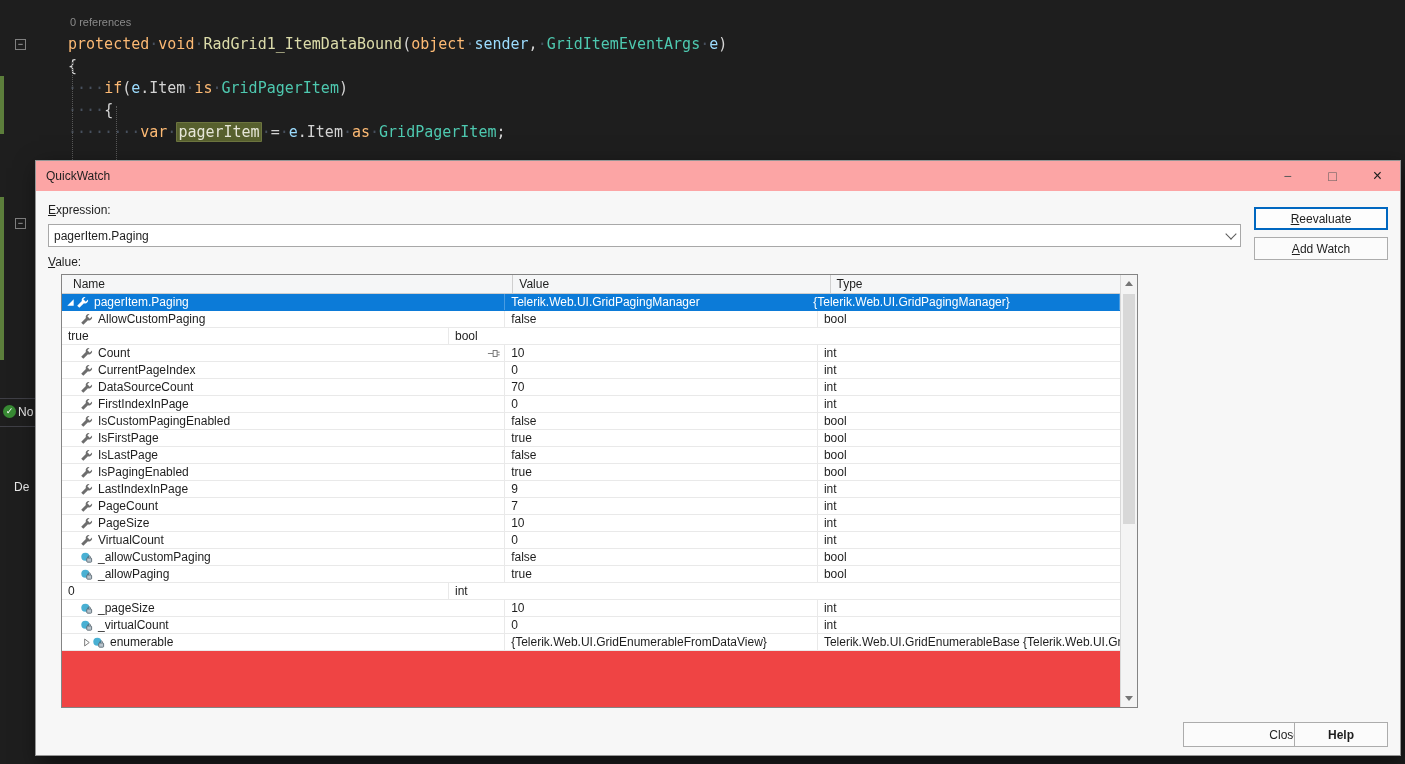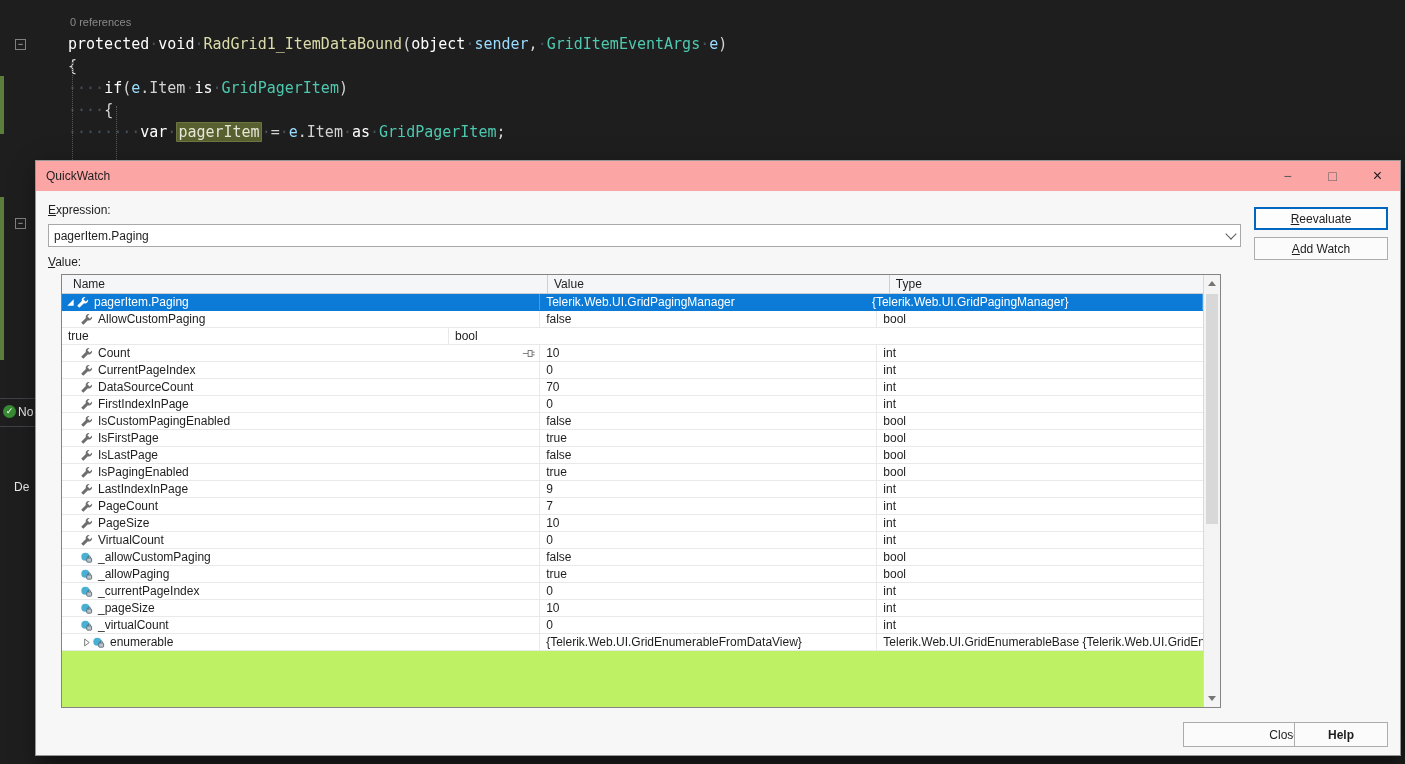--- a/index.html
+++ b/index.html
@@ -5,21 +5,21 @@
   html,body{margin:0;padding:0;background:#141414;}
   .screen{position:relative;width:1405px;height:764px;background:#1E1E1E;overflow:hidden;
           font-family:"Liberation Sans",sans-serif;}
 
   
   .editor{position:absolute;inset:0;}
   .code-line{position:absolute;left:68px;height:22px;line-height:22px;white-space:pre;
              font-family:"DejaVu Sans Mono",monospace;font-size:15px;}
   .codelens{position:absolute;left:70px;top:16px;font-size:11px;color:#8A8A8A;
             font-family:"Liberation Sans",sans-serif;}
-  .tk-kw{color:#ffffff}.tk-ty{color:#4EC9B0}.tk-me{color:#DCDCAA}
+  .tk-kw{color:#fdba74}.tk-ty{color:#4EC9B0}.tk-me{color:#DCDCAA}
   .tk-pa{color:#9CDCFE}.tk-pl{color:#D4D4D4}.tk-ws{color:#47505E}
   .tk-hi{color:#E6E6D8;background:#57602E;border:1px solid #6d7540;padding:0 1px;border-radius:1px;}
   .indent-guide{position:absolute;width:0;border-left:1px dotted #585858;}
   .fold-box{position:absolute;width:11px;height:11px;border:1px solid #808080;background:#1E1E1E;
             color:#C8C8C8;font-size:9px;line-height:9px;text-align:center;box-sizing:border-box;}
   .change-bar{position:absolute;left:0;width:4px;background:#5C7E3B;}
   .strip-line{position:absolute;left:0;width:35px;height:1px;background:#3F3F46;}
   .check-badge{position:absolute;left:3px;top:405px;width:13px;height:13px;border-radius:50%;
                background:#388A34;color:#fff;font-size:9px;line-height:13px;text-align:center;}
   .strip-text{position:absolute;color:#E8E8E8;font-size:12px;}
@@ -48,21 +48,21 @@
   .btn{position:absolute;background:#FBFBFB;border:1px solid #ACACAC;box-sizing:border-box;
        font-size:12px;color:#1E1E1E;text-align:center;font-family:"Liberation Sans",sans-serif;padding:0;}
   .btn span{display:block;width:100%;}
   .btn-reevaluate{left:1218px;top:46px;width:134px;height:23px;border:1px solid #0067C0;
                   box-shadow:inset 0 0 0 1px #0067C0;background:#FDFDFD;}
   .btn-addwatch{left:1218px;top:76px;width:134px;height:23px;}
   .btn-close{left:1147px;top:561px;width:118px;height:25px;text-align:right;}
   .btn-help{left:1258px;top:561px;width:94px;height:25px;font-weight:bold;}
 
   
-  .grid{position:absolute;left:25px;top:113px;width:1160px;height:434px;background:#bef264;
+  .grid{position:absolute;left:25px;top:113px;width:1077px;height:434px;background:#ef4444;
         border:1px solid #848484;box-sizing:border-box;overflow:hidden;}
   .grid-header{display:flex;height:19px;background:#F5F6F7;border-bottom:1px solid #CFCFCF;box-sizing:border-box;}
   .hcell{box-sizing:border-box;border-right:1px solid #CFCFCF;line-height:18px;font-size:12px;color:#1E1E1E;}
   .hcell.h-name{width:550px;padding-left:11px;}
   .hcell.h-value{width:387px;padding-left:6px;}
   .hcell.h-type{width:374px;padding-left:6px;border-right:none;}
   .grid-body{position:absolute;left:0;top:19px;right:17px;bottom:0;}
   .grid-row{display:flex;height:17px;box-sizing:border-box;border-bottom:1px solid #E9E9E9;background:#fff;}
   .grid-row.selected{background:#0C7BD8;border-bottom-color:#0C7BD8;color:#fff;}
   .cell{box-sizing:border-box;border-right:1px solid #E9E9E9;height:16px;line-height:16px;
@@ -375,31 +375,20 @@
                   <rect x="8.3" y="8.6" width="6" height="5.2" rx="1" fill="#B9C4CC" stroke="#51606B"></rect>
                   <path d="M9.8 8.6V7.5a1.5 1.5 0 0 1 3 0v1.1" fill="none" stroke="#51606B"></path>
                 </svg>
               </span>
               <span class="row-name">_allowPaging</span>
             </div>
             <div class="cell value-cell">true</div>
             <div class="cell type-cell">bool</div>
           </div>
           <div class="grid-row">
-            <div class="cell name-cell">
-              <span class="indent" style="width: 16px;"></span>
-              <span class="row-icon">
-                <svg viewBox="0 0 16 16" width="13" height="13">
-                  <circle cx="6.6" cy="7" r="5" fill="#49B0D3"></circle>
-                  <rect x="8.3" y="8.6" width="6" height="5.2" rx="1" fill="#B9C4CC" stroke="#51606B"></rect>
-                  <path d="M9.8 8.6V7.5a1.5 1.5 0 0 1 3 0v1.1" fill="none" stroke="#51606B"></path>
-                </svg>
-              </span>
-              <span class="row-name">_currentPageIndex</span>
-            </div>
             <div class="cell value-cell">0</div>
             <div class="cell type-cell">int</div>
           </div>
           <div class="grid-row">
             <div class="cell name-cell">
               <span class="indent" style="width: 16px;"></span>
               <span class="row-icon">
                 <svg viewBox="0 0 16 16" width="13" height="13">
                   <circle cx="6.6" cy="7" r="5" fill="#49B0D3"></circle>
                   <rect x="8.3" y="8.6" width="6" height="5.2" rx="1" fill="#B9C4CC" stroke="#51606B"></rect>

